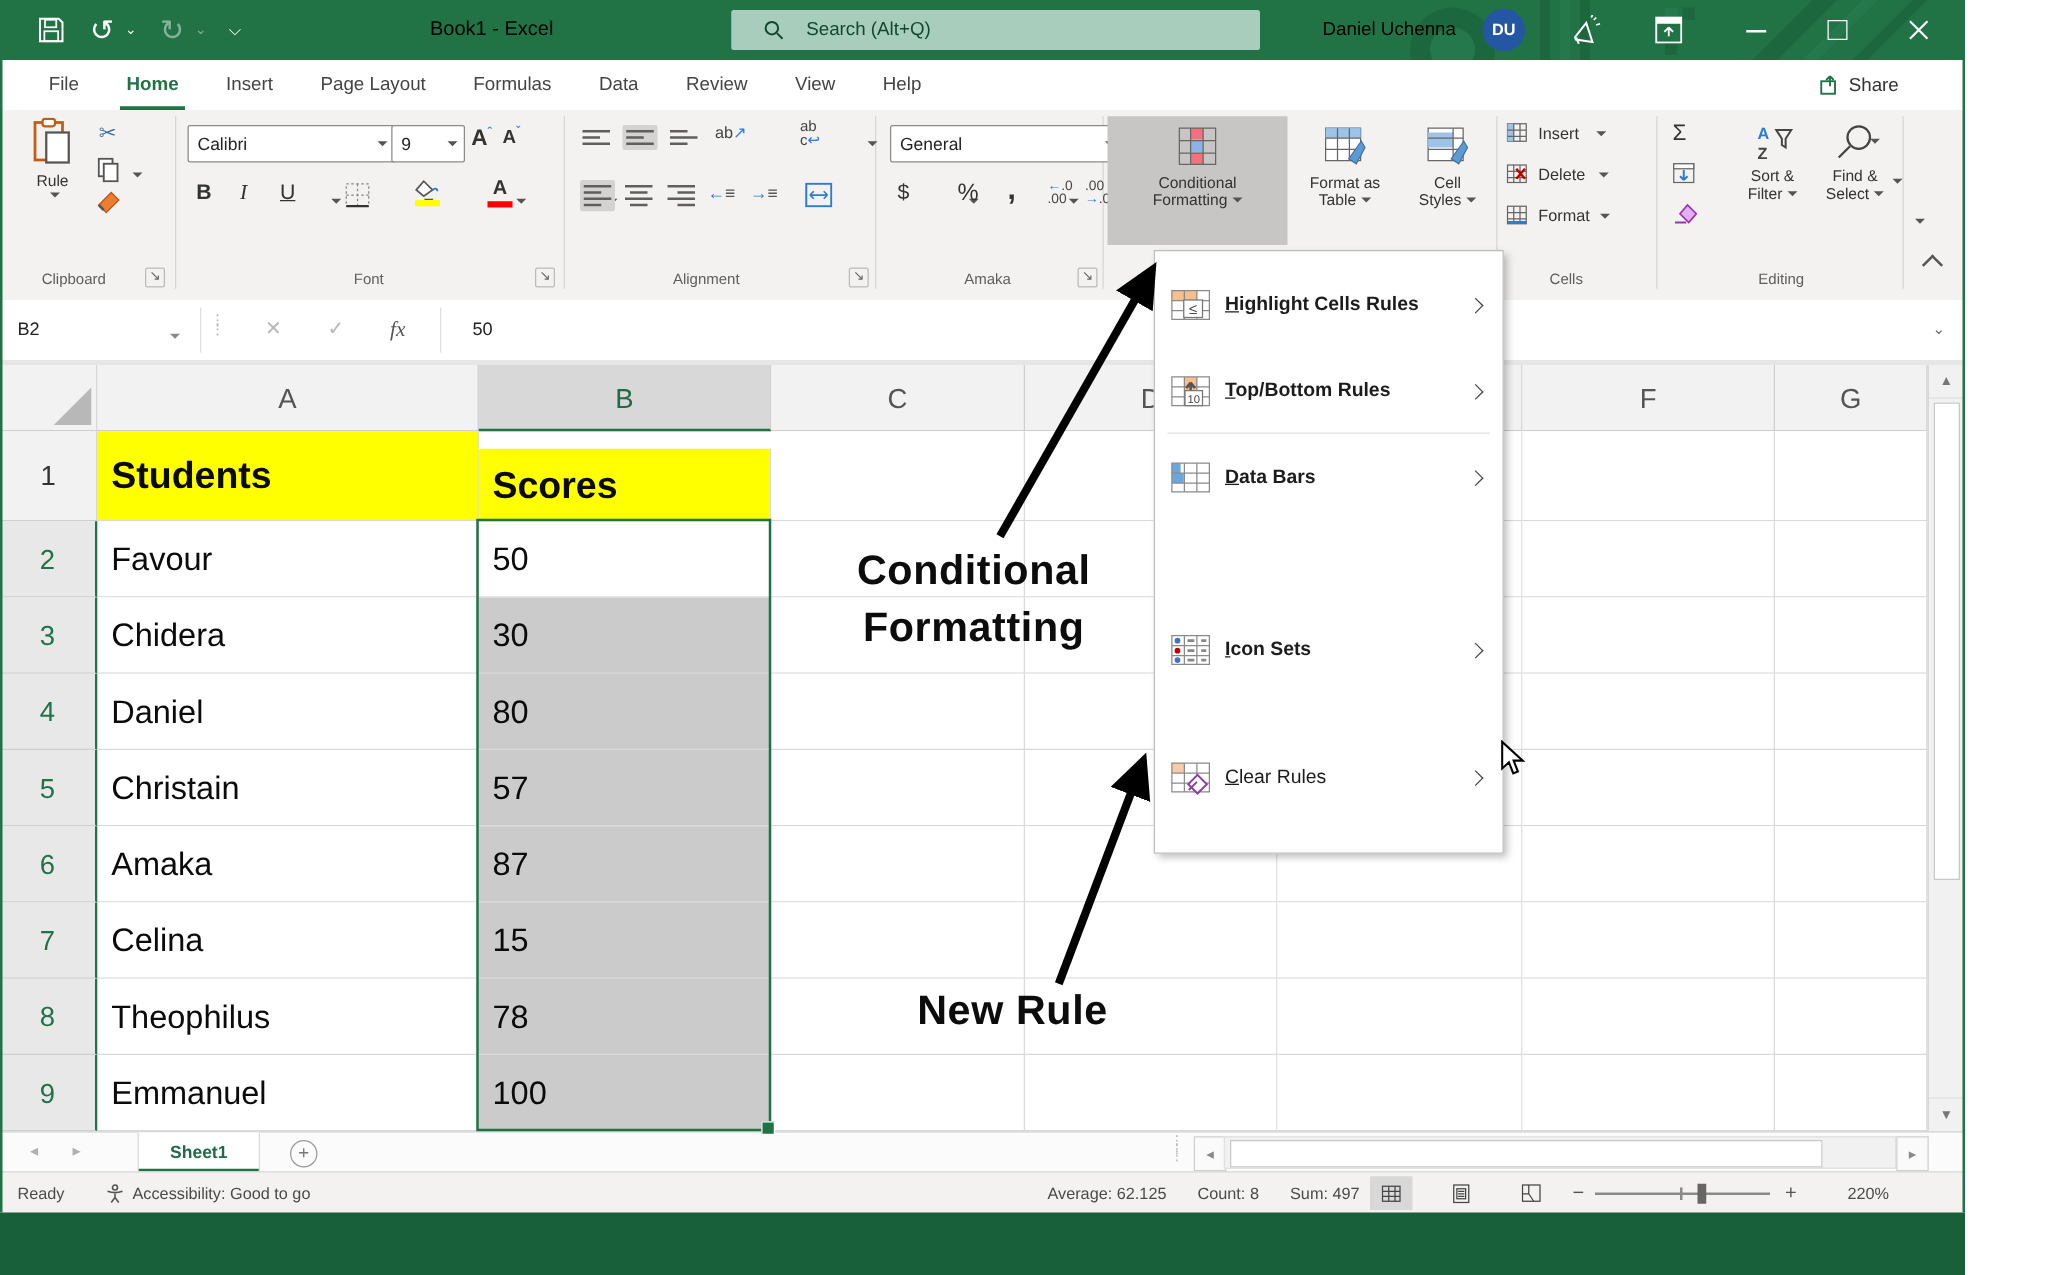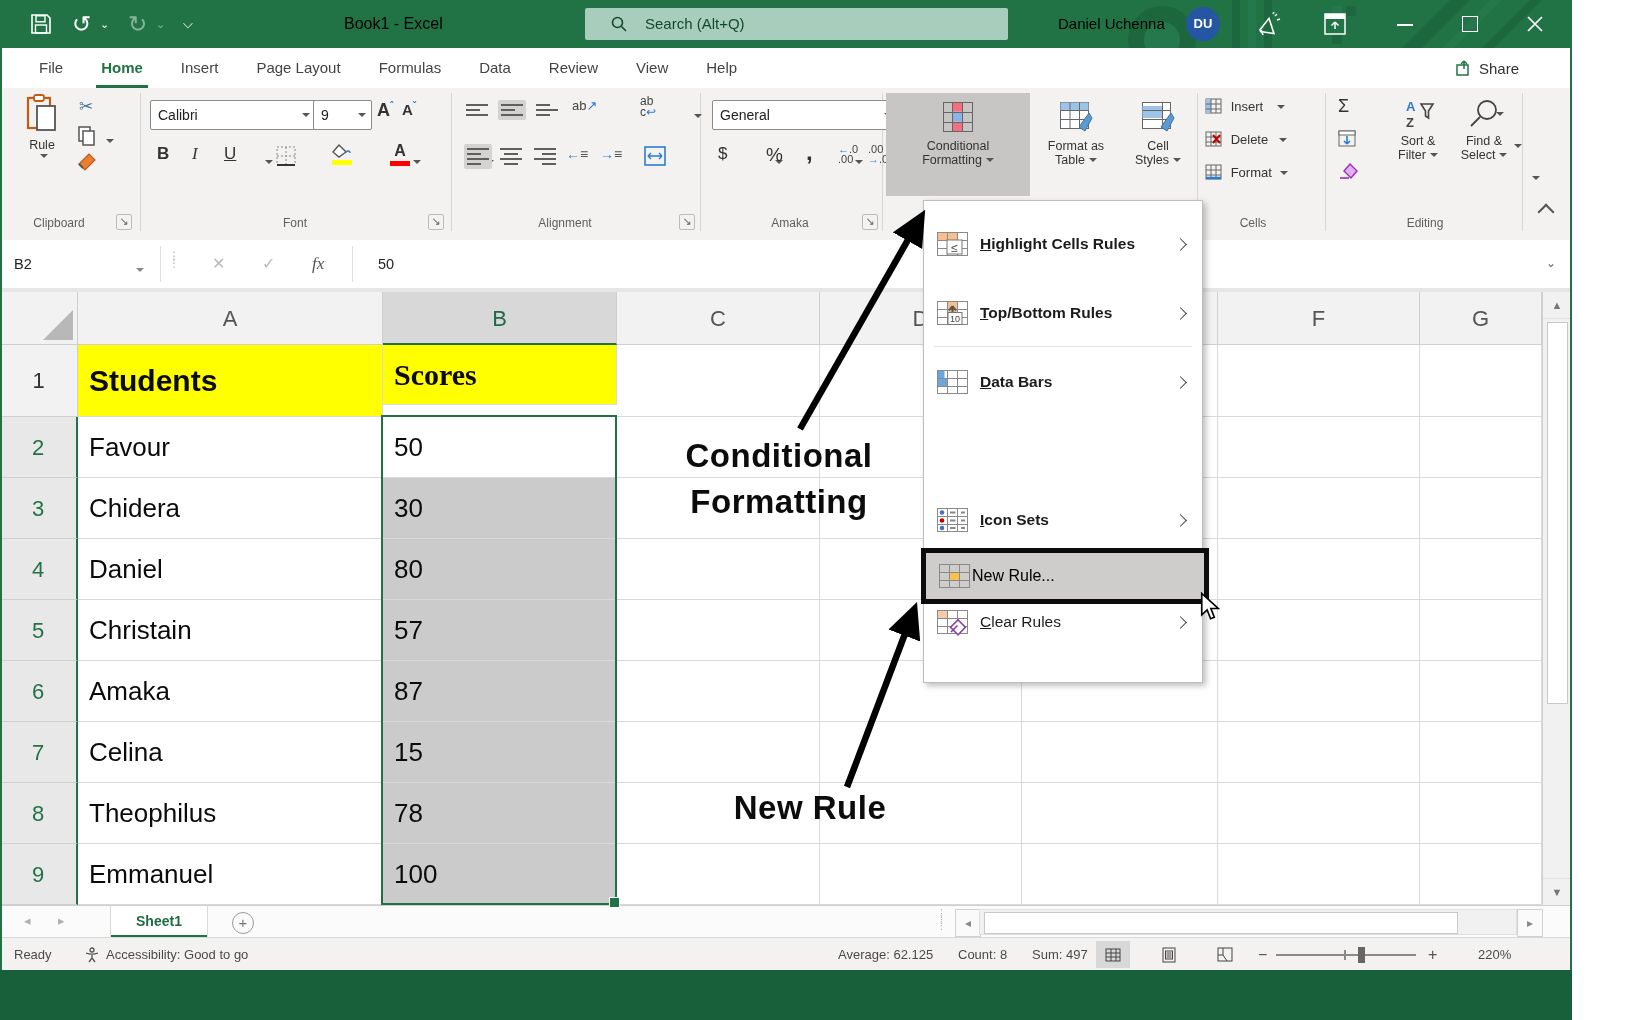--- a/index.html
+++ b/index.html
@@ -414,21 +414,21 @@
       <div class="abs colhdr sel" style="left: 383px; width: 234px; box-sizing: border-box;">B</div>
       <div class="abs colhdr" style="left: 617px; width: 203px; box-sizing: border-box;">C</div>
       <div class="abs colhdr" style="left: 820px; width: 202px; box-sizing: border-box;">D</div>
       <div class="abs colhdr" style="left: 1022px; width: 196px; box-sizing: border-box;">E</div>
       <div class="abs colhdr" style="left: 1218px; width: 202px; box-sizing: border-box;">F</div>
       <div class="abs colhdr" style="left: 1420px; width: 122px; box-sizing: border-box;">G</div>
     </div>
   <div id="gridcells">
       <div class="abs rowhdr" style="top: 345px; height: 72px; line-height: 72px; box-sizing: border-box;">1</div>
       <div class="abs cell hdr" style="left: 78px; top: 345px; width: 305px; height: 72px;">Students</div>
-      <div class="abs cell hdr" style="left: 383px; top: 345px; width: 234px; height: 60px; font-family: Liberation Serif, serif;">Scores</div>
+      <div class="abs cell hdr" style="left: 383px; top: 359px; width: 234px; height: 60px;">Scores</div>
       <div class="abs cell" style="left: 617px; top: 345px; width: 203px; height: 72px;"></div>
       <div class="abs cell" style="left: 820px; top: 345px; width: 202px; height: 72px;"></div>
       <div class="abs cell" style="left: 1022px; top: 345px; width: 196px; height: 72px;"></div>
       <div class="abs cell" style="left: 1218px; top: 345px; width: 202px; height: 72px;"></div>
       <div class="abs cell" style="left: 1420px; top: 345px; width: 122px; height: 72px;"></div>
       <div class="abs rowhdr sel" style="top: 417px; height: 61px; line-height: 61px; box-sizing: border-box;">2</div>
       <div class="abs cell" style="left: 78px; top: 417px; width: 305px; height: 61px;">Favour</div>
       <div class="abs cell" style="left: 383px; top: 417px; width: 234px; height: 61px;">50</div>
       <div class="abs cell" style="left: 617px; top: 417px; width: 203px; height: 61px;"></div>
       <div class="abs cell" style="left: 820px; top: 417px; width: 202px; height: 61px;"></div>
@@ -598,28 +598,20 @@
             <rect x="1.5" y="5.5" width="30" height="23" fill="none" stroke="#8a8a8a"></rect>
             <path d="M11.5 5.5V28.5M21.5 5.5V28.5M1.5 13.5H31.5M1.5 21.5H31.5" stroke="#8a8a8a" fill="none"></path>
             <circle cx="6" cy="9.5" r="2.3" fill="#4472c4"></circle>
             <circle cx="6" cy="17.5" r="2.3" fill="#c00000"></circle>
             <circle cx="6" cy="25" r="2.3" fill="#4472c4"></circle>
             <path d="M14 9.5h5.5M14 17.5h5.5M14 25h5.5M25 9.5h4M25 17.5h4M25 25h4" stroke="#888" stroke-width="2.2"></path>
           </svg></div>
         <span class="txt"><span></span><span class="u">I</span><span>con Sets</span></span>
         <div class="chev"></div>
       </div>
-      <div class="nrbox">
-        <div class="micon"><svg width="34" height="34" viewBox="0 0 34 34">
-            <rect x="11.5" y="13.5" width="10" height="8" fill="#fbbf4d"></rect>
-            <rect x="1.5" y="5.5" width="30" height="23" fill="none" stroke="#8a8a8a"></rect>
-            <path d="M11.5 5.5V28.5M21.5 5.5V28.5M1.5 13.5H31.5M1.5 21.5H31.5" stroke="#8a8a8a" fill="none"></path>
-          </svg></div>
-        <span class="txt"><span></span><span class="u">N</span><span>ew Rule...</span></span>
-      </div>
       <div class="cfitem" style="top: 393px;">
         <div class="micon"><svg width="34" height="34" viewBox="0 0 34 34">
             <rect x="1.5" y="5.5" width="10" height="8" fill="#f7caa8"></rect>
             <rect x="1.5" y="5.5" width="30" height="23" fill="none" stroke="#8a8a8a"></rect>
             <path d="M11.5 5.5V28.5M21.5 5.5V28.5M1.5 13.5H31.5M1.5 21.5H31.5" stroke="#8a8a8a" fill="none"></path>
             <rect x="17" y="17" width="10.5" height="10.5" fill="#fff" stroke="#8b3fa8" stroke-width="1.6" transform="rotate(45 22 22)"></rect>
             <path d="M15 27l6.5-6.5" stroke="#8b3fa8" stroke-width="1.6"></path>
           </svg></div>
         <span class="txt"><span></span><span class="u">C</span><span>lear Rules</span></span>
         <div class="chev"></div>

